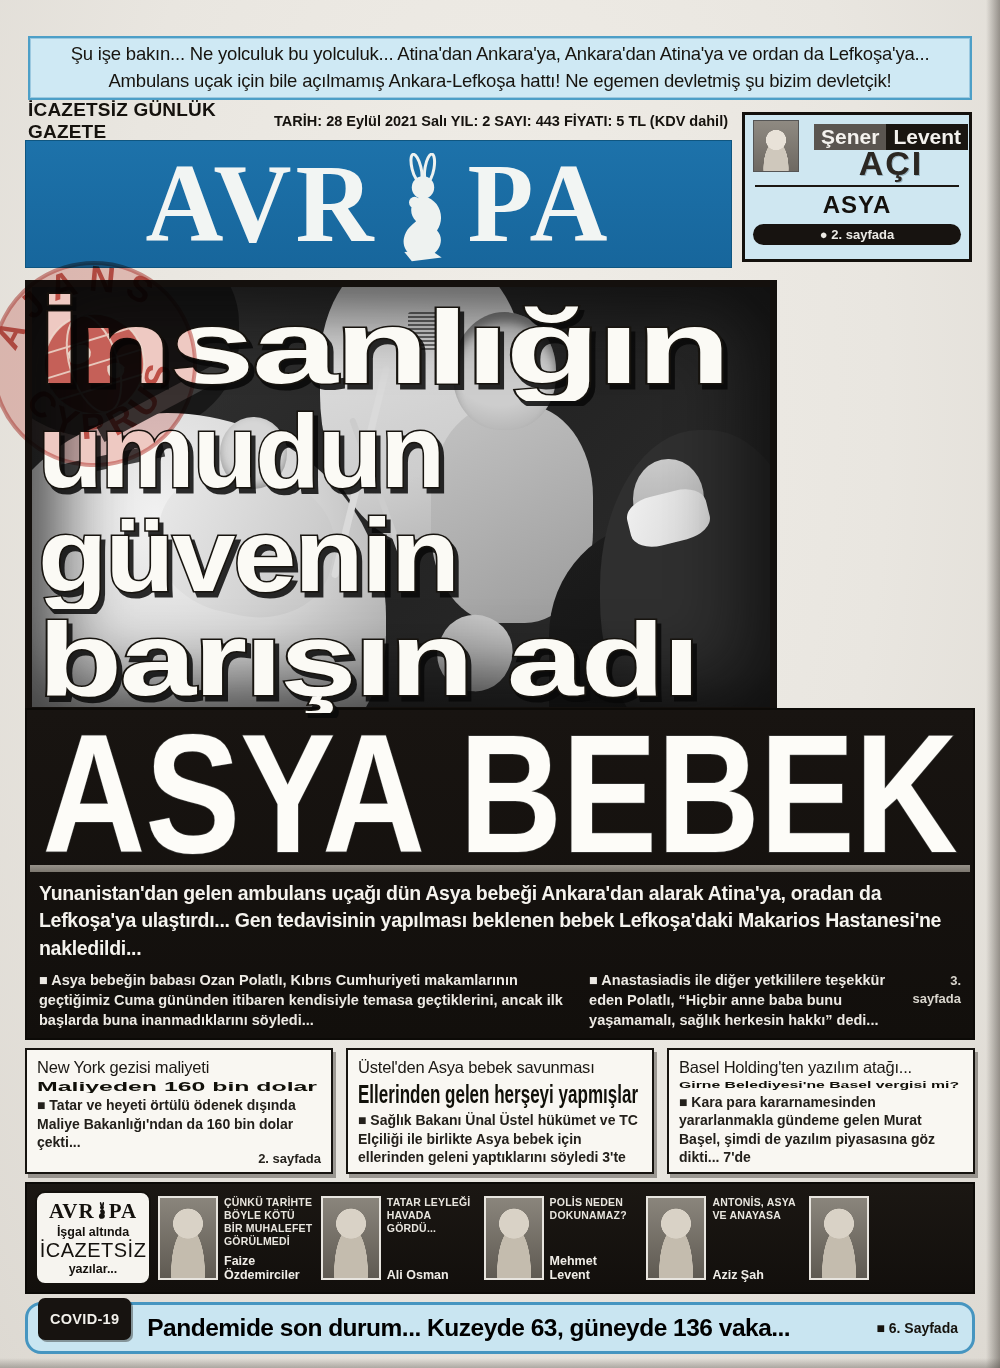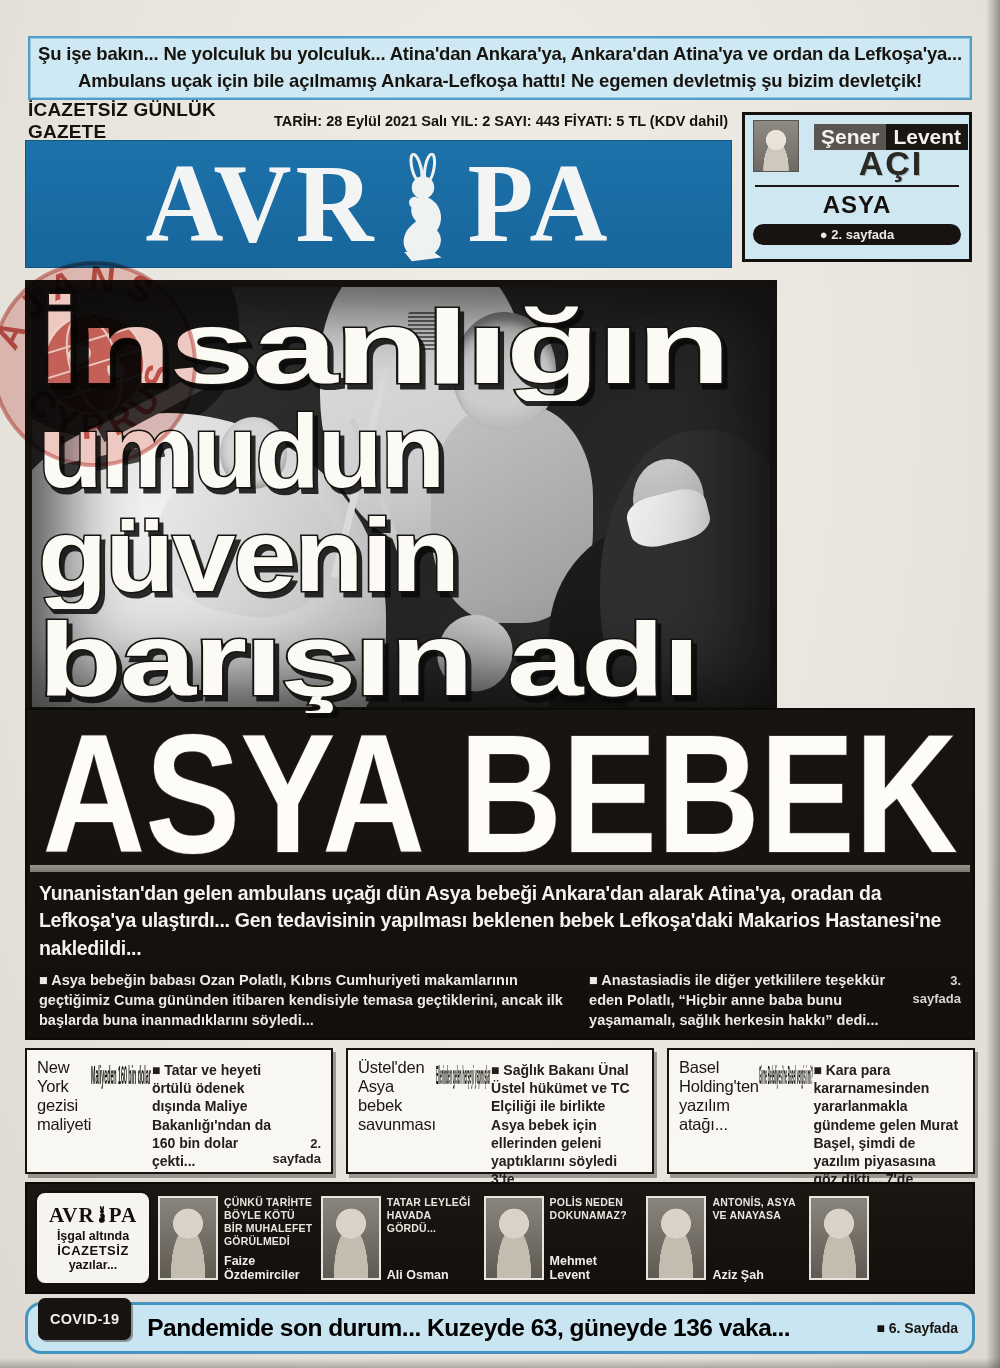--- a/index.html
+++ b/index.html
@@ -23,21 +23,21 @@
   }
 
   
   .top-banner{
     position:absolute; left:28px; top:36px; width:944px; height:64px;
     background:#cfe9f4; border:2px solid #4d9fc7;
     box-shadow:0 0 0 1px #9cc9e0 inset;
     display:flex; flex-direction:column; justify-content:center; align-items:center;
     text-align:center; color:#17140f;
   }
-  .top-banner .bl{ font-weight:bold; font-size:18.5px; line-height:1.45; letter-spacing:-0.2px; }
+  .top-banner .bl{ font-weight:normal; font-size:18.5px; line-height:1.45; letter-spacing:-0.2px; }
 
   
   .header-row{
     position:absolute; left:28px; top:106px; width:700px; height:30px;
     display:flex; align-items:center; color:#15120e;
     border-bottom:0;
   }
   .gazette-type{ font-weight:bold; font-size:19px; letter-spacing:0.2px; }
   .dateline{ font-weight:bold; font-size:14.5px; margin-left:38px; white-space:nowrap; }
 
@@ -157,21 +157,21 @@
   .bullet-right{ flex:1; color:#edeae4; font-weight:bold; font-size:14.5px; line-height:1.38;
     display:flex; flex-direction:row; }
   .bullet-pageref{ text-align:right; font-weight:bold; font-size:13px; color:#d9d5cd; margin-top:2px; }
 
   
   .news-row{ position:absolute; left:25px; top:1048px; width:950px; height:126px;
     display:flex; gap:13px; }
   .news-box{
     flex:1; background:#f9f7f2; border:2px solid #16130f;
     box-shadow:3px 4px 0 rgba(40,36,30,.4);
-    padding:8px 10px 6px 10px; display:flex; flex-direction:row;
+    padding:8px 10px 6px 10px; display:flex; flex-direction:column;
   }
   .news-kicker{ font-size:16.5px; color:#1b1814; letter-spacing:-0.2px; }
   .news-headline-svg{ width:100%; height:30px; margin-top:2px; }
   .news-headline-svg text{ font-family:"Liberation Sans", sans-serif; font-weight:bold; fill:#111009; }
   .news-body{ font-weight:bold; font-size:14px; line-height:1.3; color:#23201b; margin-top:3px; }
   .news-pageref{ text-align:right; font-weight:bold; font-size:13px; color:#26231e; margin-top:auto; }
 
   
   .strip{
     position:absolute; left:25px; top:1182px; width:950px; height:112px;
@@ -179,21 +179,21 @@
     display:flex; align-items:center; gap:7px; padding:7px 8px;
   }
   .strip-box{
     flex:0 0 116px; height:94px; background:#f6f4ef; border:2px solid #14110d;
     border-radius:10px; display:flex; flex-direction:column; align-items:center;
     justify-content:center; color:#14110d; box-shadow:0 0 0 2px #f6f4ef inset;
   }
   .strip-logo{ display:flex; align-items:flex-end; font-family:"Liberation Serif", serif;
     font-weight:bold; font-size:21px; line-height:1; letter-spacing:1px; }
   .strip-box .l1{ font-weight:bold; font-size:12.5px; margin-top:3px; }
-  .strip-box .l2{ font-weight:bold; font-size:13px; letter-spacing:0.5px; }
+  .strip-box .l2{ font-weight:normal; font-size:20px; letter-spacing:0.5px; }
   .strip-box .l3{ font-weight:bold; font-size:12.5px; }
   .columnist{ flex:1; display:flex; gap:6px; height:96px; }
   .portrait{
     flex:0 0 60px; height:84px; border:2px solid #e8e5df; align-self:center;
     background:
       radial-gradient(circle at 50% 32%, #d9d2c6 0 24%, transparent 25%),
       radial-gradient(ellipse at 50% 92%, #c4bcae 0 42%, transparent 43%),
       linear-gradient(#8a857c,#5f5a52);
   }
   .col-text{ display:flex; flex-direction:column; padding-top:6px; flex:1; min-width:0; }

